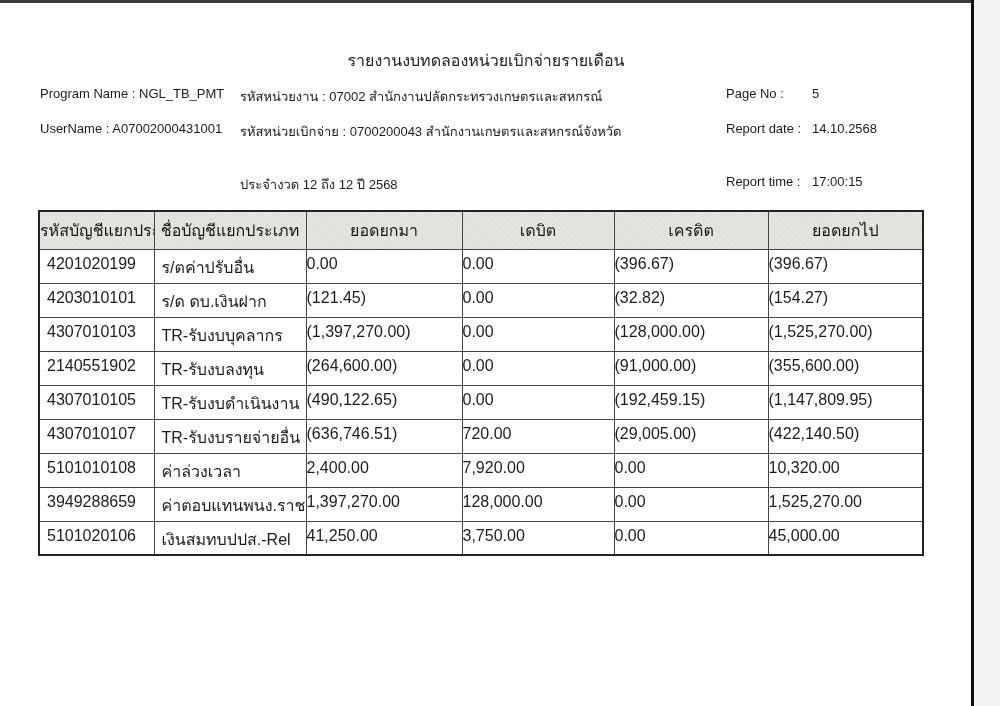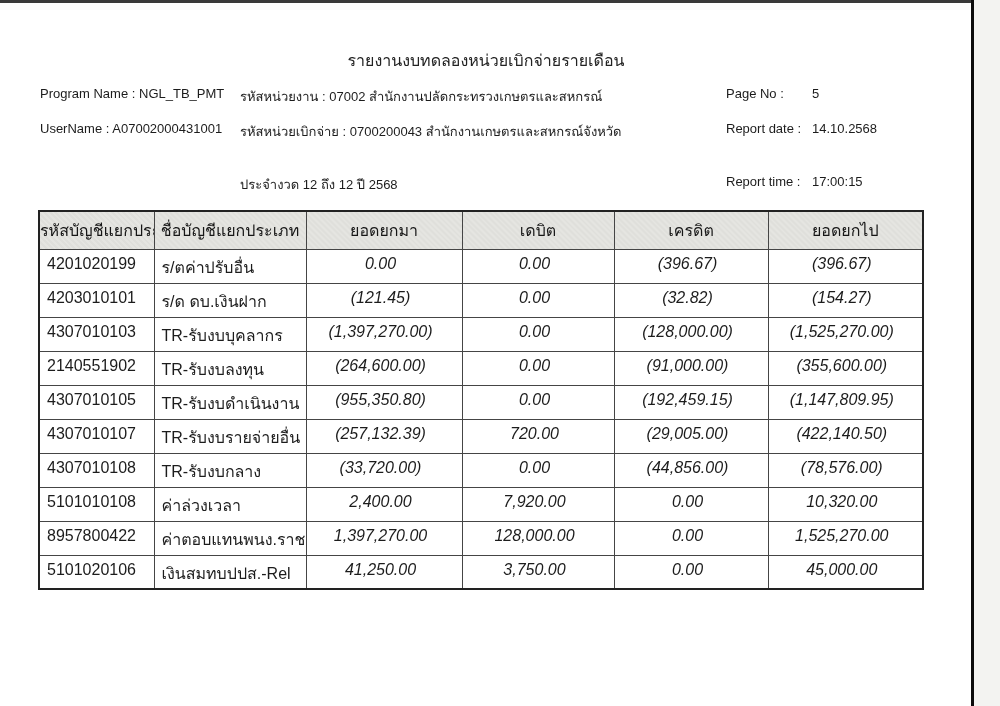--- a/index.html
+++ b/index.html
@@ -57,21 +57,21 @@
   th.col-h {
     height: 38px;
     background: #e4e4e0;
     background-image: repeating-linear-gradient(45deg, rgba(0,0,0,0.025) 0 2px, rgba(255,255,255,0.03) 2px 4px);
     font-weight: normal;
     text-align: center; vertical-align: middle;
     color: #161616;
   }
   td { height: 34px; vertical-align: top; padding-top: 5px; }
   td.cell-text { text-align: left; padding-left: 7px; }
-  td.cell-num  { text-align: center; padding-right: 7px; font-style: italic; }
+  td.cell-num  { text-align: left; padding-right: 7px; }
   col.c1 { width: 115px; }
   col.c2 { width: 152px; }
   col.c3 { width: 156px; }
   col.c4 { width: 152px; }
   col.c5 { width: 154px; }
   col.c6 { width: 155px; }
 </style>
 </head>
 <body>
 
@@ -150,51 +150,43 @@
           <td class="cell-text">2140551902</td>
           <td class="cell-text">TR-รับงบลงทุน</td>
           <td class="cell-num">(264,600.00)</td>
           <td class="cell-num">0.00</td>
           <td class="cell-num">(91,000.00)</td>
           <td class="cell-num">(355,600.00)</td>
         </tr>
         <tr>
           <td class="cell-text">4307010105</td>
           <td class="cell-text">TR-รับงบดำเนินงาน</td>
-          <td class="cell-num">(955,350.80)</td>
+          <td class="cell-num">(490,122.65)</td>
           <td class="cell-num">0.00</td>
           <td class="cell-num">(192,459.15)</td>
           <td class="cell-num">(1,147,809.95)</td>
         </tr>
         <tr>
           <td class="cell-text">4307010107</td>
           <td class="cell-text">TR-รับงบรายจ่ายอื่น</td>
-          <td class="cell-num">(257,132.39)</td>
+          <td class="cell-num">(636,746.51)</td>
           <td class="cell-num">720.00</td>
           <td class="cell-num">(29,005.00)</td>
           <td class="cell-num">(422,140.50)</td>
-        </tr>
-        <tr>
-          <td class="cell-text">4307010108</td>
-          <td class="cell-text">TR-รับงบกลาง</td>
-          <td class="cell-num">(33,720.00)</td>
-          <td class="cell-num">0.00</td>
-          <td class="cell-num">(44,856.00)</td>
-          <td class="cell-num">(78,576.00)</td>
         </tr>
         <tr>
           <td class="cell-text">5101010108</td>
           <td class="cell-text">ค่าล่วงเวลา</td>
           <td class="cell-num">2,400.00</td>
           <td class="cell-num">7,920.00</td>
           <td class="cell-num">0.00</td>
           <td class="cell-num">10,320.00</td>
         </tr>
         <tr>
-          <td class="cell-text">8957800422</td>
+          <td class="cell-text">3949288659</td>
           <td class="cell-text">ค่าตอบแทนพนง.ราชการ</td>
           <td class="cell-num">1,397,270.00</td>
           <td class="cell-num">128,000.00</td>
           <td class="cell-num">0.00</td>
           <td class="cell-num">1,525,270.00</td>
         </tr>
         <tr>
           <td class="cell-text">5101020106</td>
           <td class="cell-text">เงินสมทบปปส.-Rel</td>
           <td class="cell-num">41,250.00</td>

